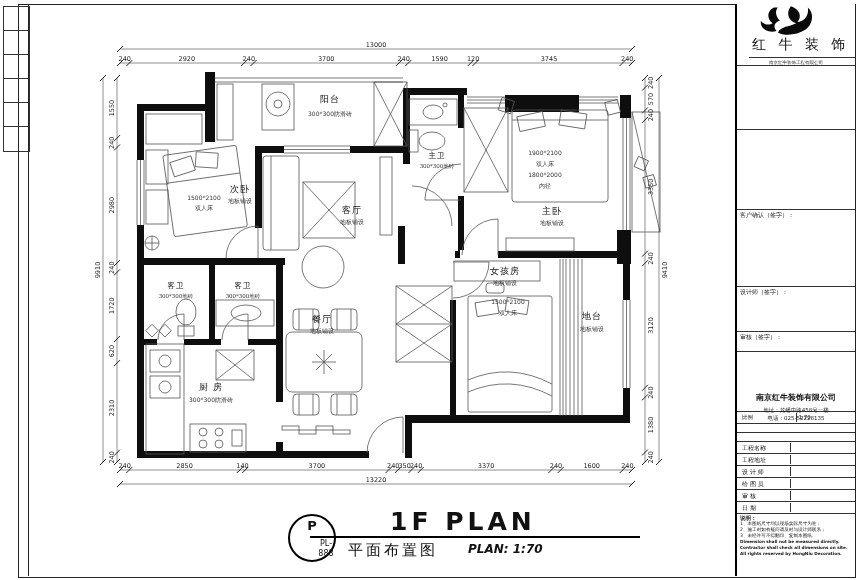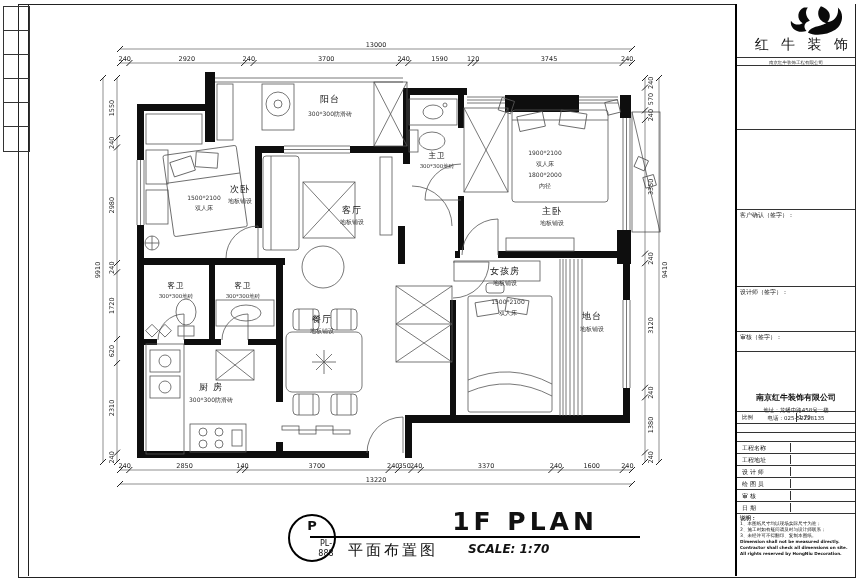--- a/index.html
+++ b/index.html
@@ -20,21 +20,21 @@
   .dt{font-size:6.5px;fill:#222;}
   .dl{stroke:#444;stroke-width:0.6;}
   .tk{stroke:#222;stroke-width:1;}
   .thin{stroke:#555;stroke-width:0.8;fill:none;}
   .furn{stroke:#555;stroke-width:0.8;fill:none;}
   .wall{fill:#0e0e0e;}
   .gap{fill:#fff;}
   
   #tb{left:735px;top:4px;width:120px;height:572px;border-left:2px solid #000;background:#fff;box-sizing:border-box;font-size:6px;}
   #tb .sec{border-bottom:1px solid #333;box-sizing:border-box;padding:1px 3px;position:relative;}
-  #tb-logo{height:54px;text-align:right;padding-top:1px;}
+  #tb-logo{height:54px;text-align:left;padding-top:1px;margin-left:12px;}
   #tb-brand{font-size:14px;letter-spacing:4px;font-family:"DejaVu Serif",serif;}
   #tb-tagline{height:8px;font-size:4.5px;color:#333;text-align:center;line-height:7px;}
   .h64{height:64px;} .h80{height:80px;} .h77{height:77px;} .h45{height:45px;} .h20{height:20px;}
   .siglbl{font-size:6px;color:#222;}
   #tb-company{height:60px;text-align:center;padding-top:6px;}
   #tb-company .cname{font-size:8px;font-weight:bold;margin-bottom:3px;margin-top:39px;}
   #tb-company .cline{font-size:5.5px;color:#222;line-height:8px;}
   .pair{height:12px;display:flex;}
   .pair span{flex:1;border-right:1px solid #333;padding:1px 2px;font-size:5.5px;}
   .pair span:last-child{border-right:none;}
@@ -43,21 +43,21 @@
   .tbrow .lb{width:46px;border-right:1px solid #333;padding:1px 2px;}
   .tbrow .vl{flex:1;padding:1px 2px;color:#333;}
   #tb-notes{height:112px;font-size:4.6px;line-height:6px;color:#111;}
   #tb-notes .nt{font-weight:bold;font-size:5.5px;}
   #tb-notes .en{font-weight:bold;font-size:4.2px;}
   
   #badge{left:288px;top:514px;width:44px;height:44px;border:2px solid #000;border-radius:50%;text-align:center;background:#fff;}
   #badge .l{font-size:13px;font-weight:bold;line-height:20px;}
   #badge .c{font-size:8px;line-height:10px;border-top:1.5px solid #000;padding-top:2px;margin-left:28px;}
   #title-line{left:310px;top:536px;width:330px;height:2px;background:#000;}
-  #title-en{left:400px;top:507px;width:250px;text-align:center;font-size:25px;font-weight:bold;letter-spacing:4px;}
+  #title-en{left:390px;top:507px;width:250px;text-align:left;font-size:25px;font-weight:bold;letter-spacing:4px;}
   #title-cn{left:348px;top:541px;font-size:15px;letter-spacing:3px;}
   #title-scale{left:468px;top:542px;font-size:12px;font-style:italic;font-weight:bold;}
 </style>
 </head>
 <body>
 
 <div id="sheet">
 
   <div class="abs" id="frame"></div>
   <div class="abs" id="frame-inner"></div>
@@ -469,14 +469,14 @@
 
   </div>
 
   <div class="abs" id="badge">
     <div class="l">P</div>
     <div class="c">PL-888</div>
   </div>
   <div class="abs" id="title-line"></div>
   <div class="abs" id="title-en">1F PLAN</div>
   <div class="abs" id="title-cn">平面布置图</div>
-  <div class="abs" id="title-scale">SCALE: 1:70</div>
+  <div class="abs" id="title-scale">PLAN: 1:70</div>
 </div>
 
 </body></html>

